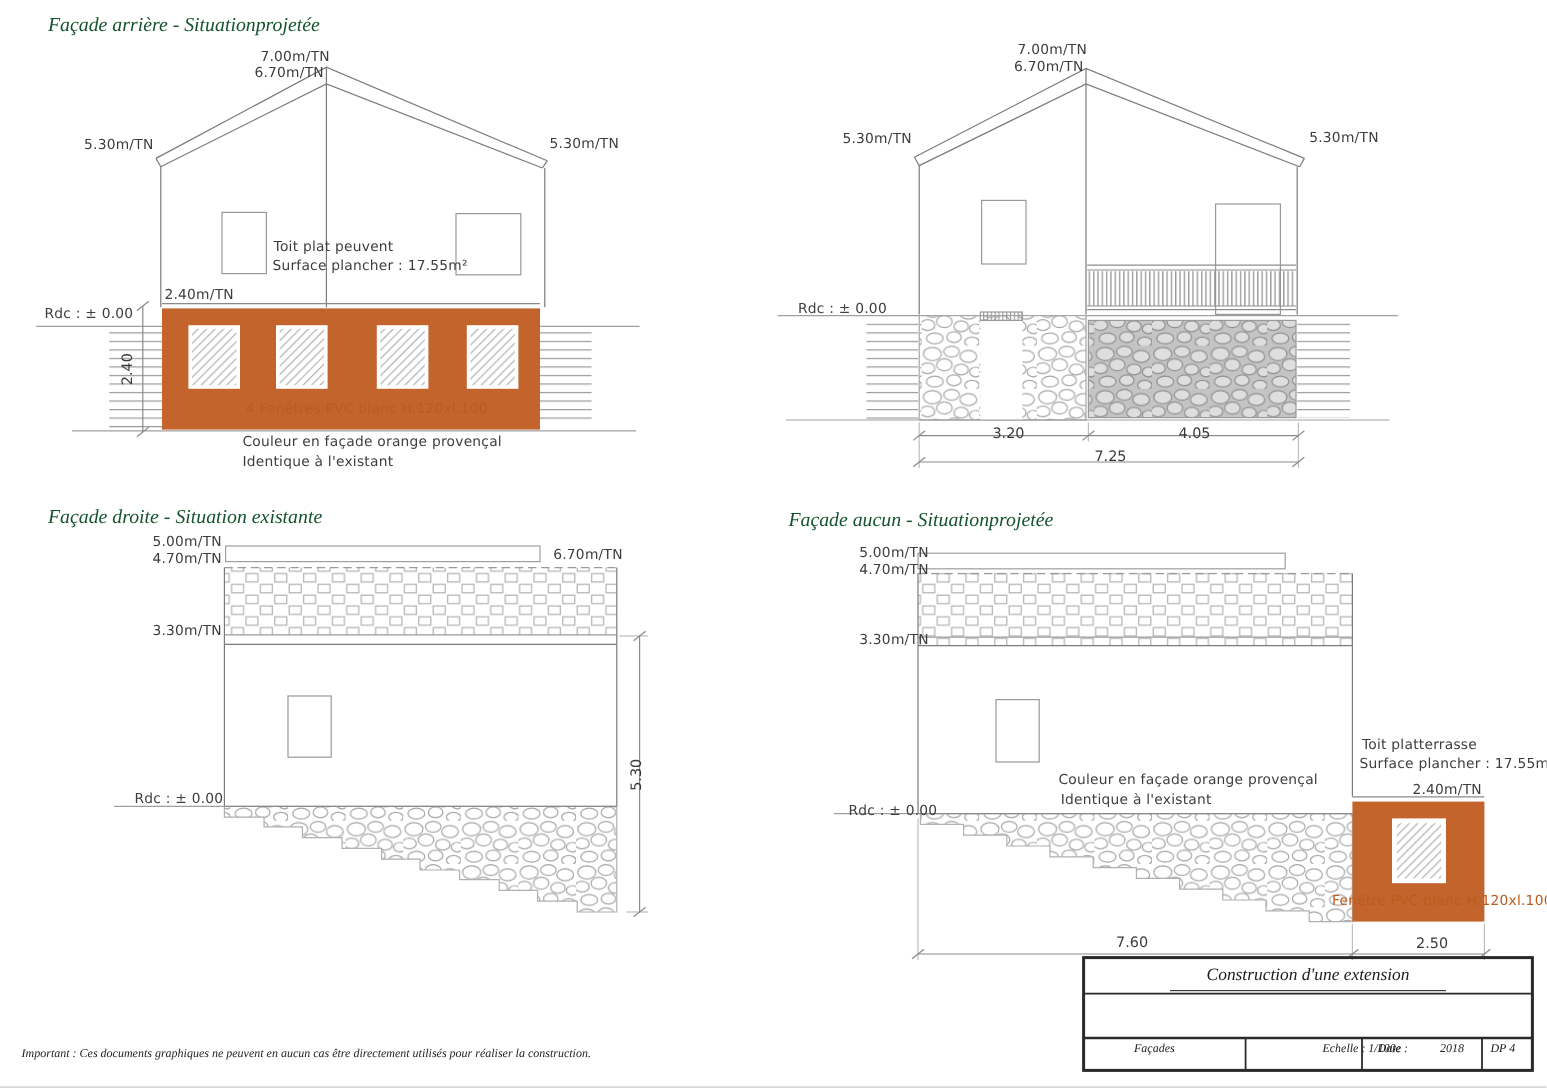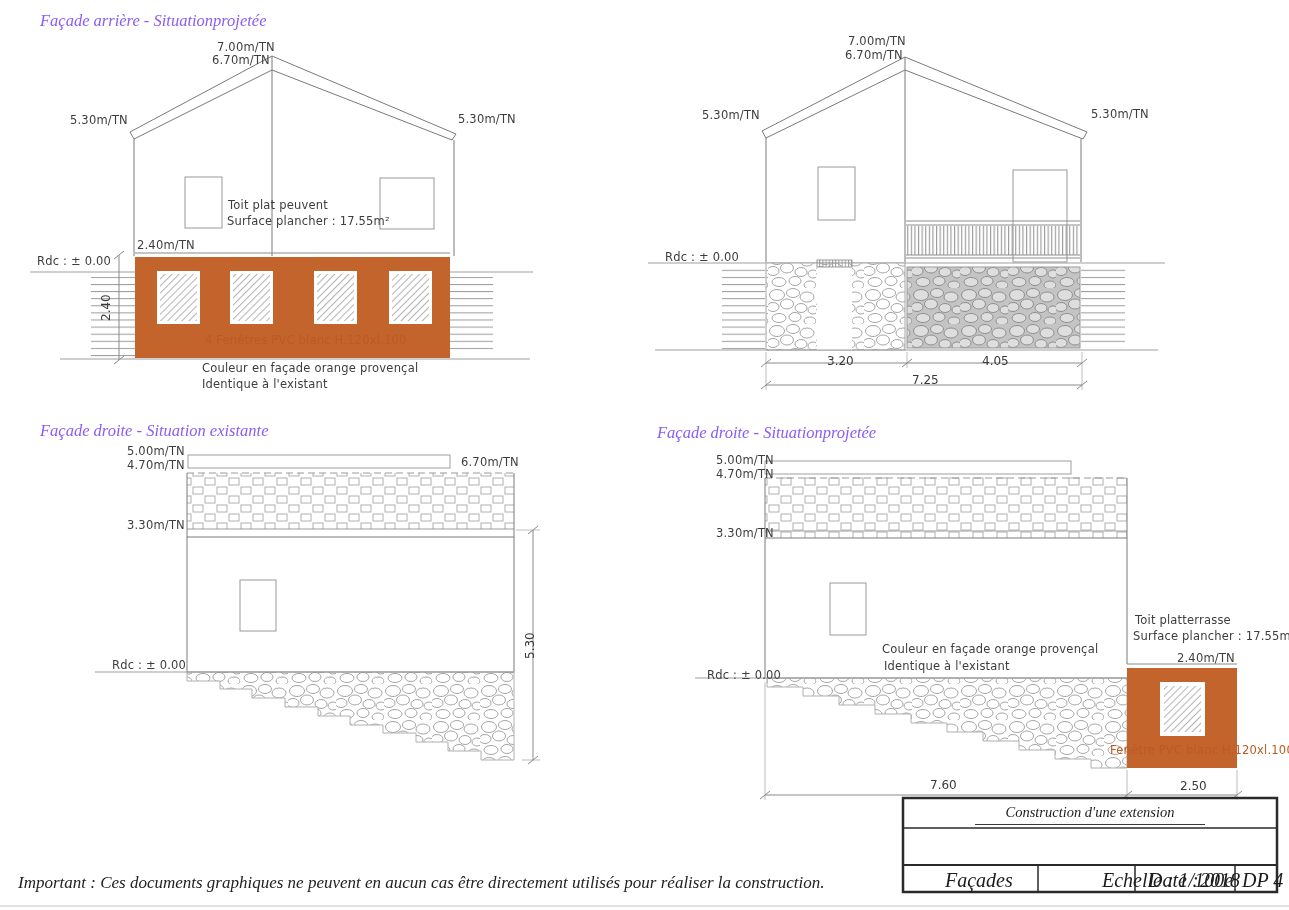--- a/index.html
+++ b/index.html
@@ -3,29 +3,29 @@
 <meta charset="utf-8">
 <style>
   html,body{margin:0;padding:0;background:#fff;}
   #page{position:relative;width:1289px;height:910px;background:#ffffff;overflow:hidden;
         font-family:"DejaVu Sans",sans-serif;}
   svg{position:absolute;left:0;top:0;}
   .lbl{position:absolute;font-size:11.5px;color:#3d3d3d;white-space:nowrap;letter-spacing:.2px;}
   .dim{position:absolute;font-size:12px;color:#3a3a3a;white-space:nowrap;}
   .rot{transform:rotate(-90deg);transform-origin:left top;}
   .title{position:absolute;font-family:"Liberation Serif",serif;font-style:italic;
-         font-size:16.5px;color:#8b5cf6;white-space:nowrap;}
+         font-size:16.5px;color:#14532d;white-space:nowrap;}
   .orange-txt{color:#bc5a1f;}
   .tb-text{position:absolute;font-family:"Liberation Serif",serif;font-style:italic;
-           font-size:20px;color:#1c1c1c;white-space:nowrap;}
+           font-size:10px;color:#1c1c1c;white-space:nowrap;}
   .tb-project{position:absolute;left:903px;top:802px;width:374px;text-align:center;}
   .tb-project span{display:inline-block;font-family:"Liberation Serif",serif;font-style:italic;
            font-size:14.5px;color:#1c1c1c;padding:0 30px 3px 30px;border-bottom:1.5px solid #3a3a3a;text-align:center;}
   .footer{position:absolute;left:18px;top:873px;font-family:"Liberation Serif",serif;
-          font-style:italic;font-size:17px;color:#222;white-space:nowrap;}
+          font-style:italic;font-size:10px;color:#222;white-space:nowrap;}
 </style>
 </head>
 <body>
 
 <div id="page">
 
 <svg width="1289" height="910" viewBox="0 0 1289 910">
   <defs>
     <pattern id="hatch" width="5" height="5" patternUnits="userSpaceOnUse" patternTransform="rotate(-45)">
       <rect width="5" height="5" fill="#ffffff"></rect>
@@ -240,21 +240,21 @@
 <div class="dim" style="left:912px;top:373px">7.25</div>
 
 <div class="title" style="left:40px;top:421px">Façade droite - Situation existante</div>
 <div class="lbl" style="left:127px;top:444px">5.00m/TN</div>
 <div class="lbl" style="left:127px;top:458px">4.70m/TN</div>
 <div class="lbl" style="left:461px;top:455px">6.70m/TN</div>
 <div class="lbl" style="left:127px;top:518px">3.30m/TN</div>
 <div class="lbl" style="left:112px;top:658px">Rdc : ± 0.00</div>
 <div class="dim rot" style="left:523px;top:659px">5.30</div>
 
-<div class="title" style="left:657px;top:423px">Façade droite - Situationprojetée</div>
+<div class="title" style="left:657px;top:423px">Façade aucun - Situationprojetée</div>
 <div class="lbl" style="left:716px;top:453px">5.00m/TN</div>
 <div class="lbl" style="left:716px;top:467px">4.70m/TN</div>
 <div class="lbl" style="left:716px;top:526px">3.30m/TN</div>
 <div class="lbl" style="left:1135px;top:613px">Toit platterrasse</div>
 <div class="lbl" style="left:1133px;top:629px">Surface plancher : 17.55m²</div>
 <div class="lbl" style="left:882px;top:642px">Couleur en façade orange provençal</div>
 <div class="lbl" style="left:884px;top:659px">Identique à l'existant</div>
 <div class="lbl" style="left:1177px;top:651px">2.40m/TN</div>
 <div class="lbl" style="left:707px;top:668px">Rdc : ± 0.00</div>
 <div class="lbl orange-txt" style="left:1110px;top:743px">Fenêtre PVC blanc H.120xl.100</div>

